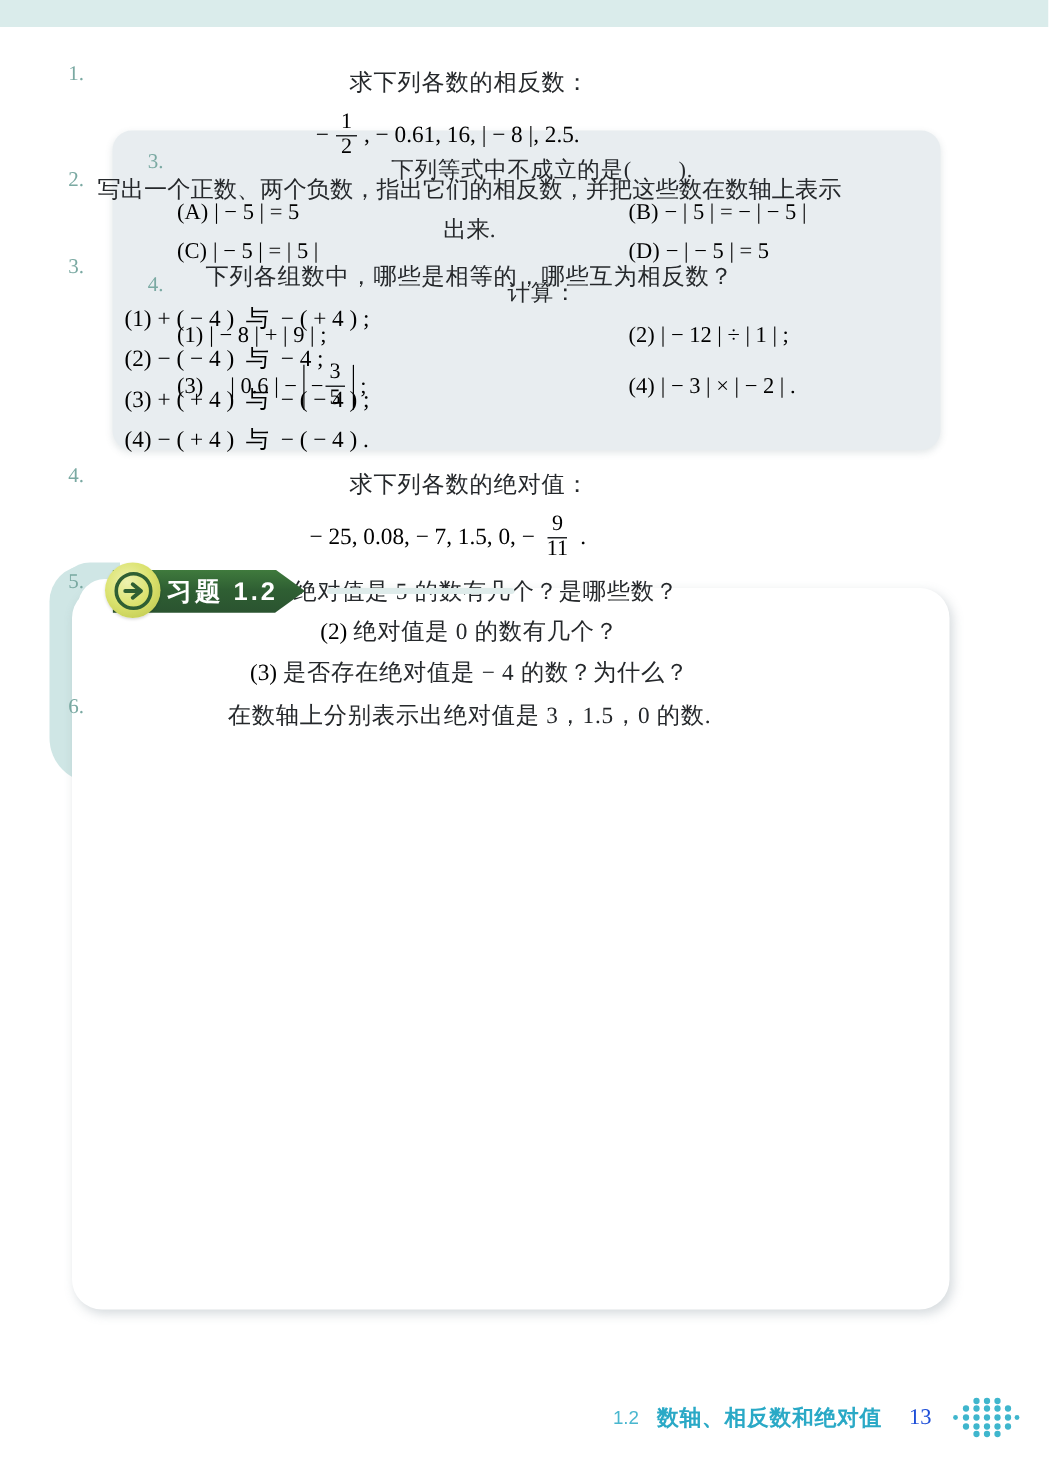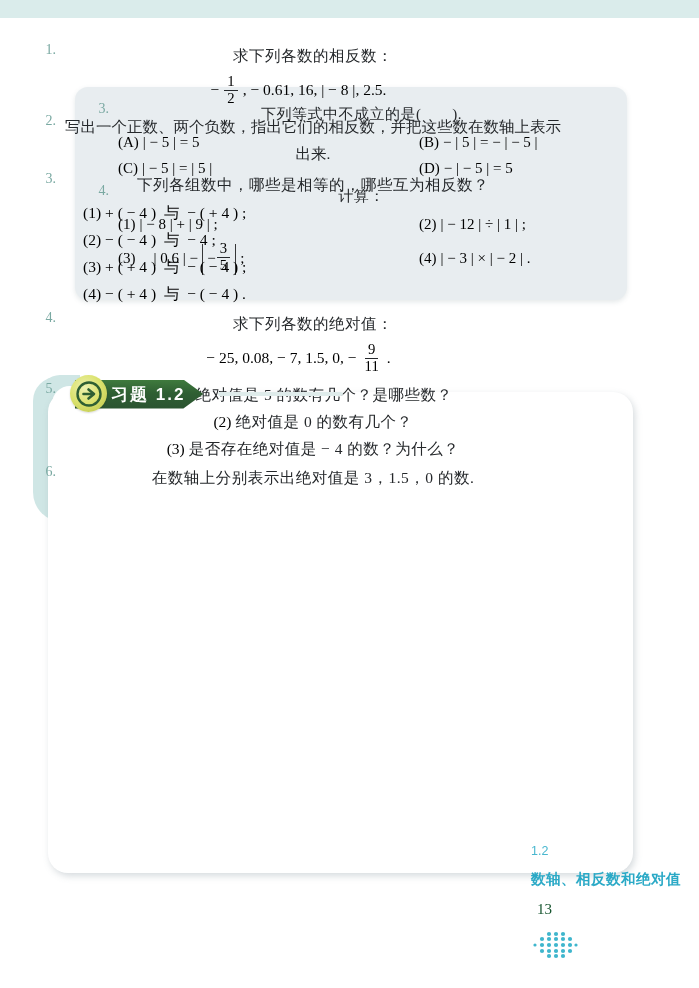--- a/index.html
+++ b/index.html
@@ -232,37 +232,37 @@
     left: 0;
     bottom: 20px;
     width: 699px;
     height: 40px;
   }
   .footer-inner {
     position: absolute;
     right: 18px;
     bottom: 8px;
     display: flex;
+    align-items: center;
     gap: 12px;
-    flex-direction: column;
   }
   .footer-sec {
     color: #49b7cf;
     font-size: 12.5px;
     font-family: "Liberation Sans", sans-serif;
   }
   .footer-title {
     color: #2aa9c6;
     font-size: 14.5px;
     font-weight: bold;
     font-family: "Liberation Sans", sans-serif;
     letter-spacing: 0.5px;
   }
   .footer-page {
-    color: #14532d;
+    color: #1d4ed8;
     font-size: 15px;
     font-family: "Liberation Serif", serif;
     margin-left: 6px;
   }
   .dotgrid {
     display: block;
   }
 </style>
 </head>
 <body>

